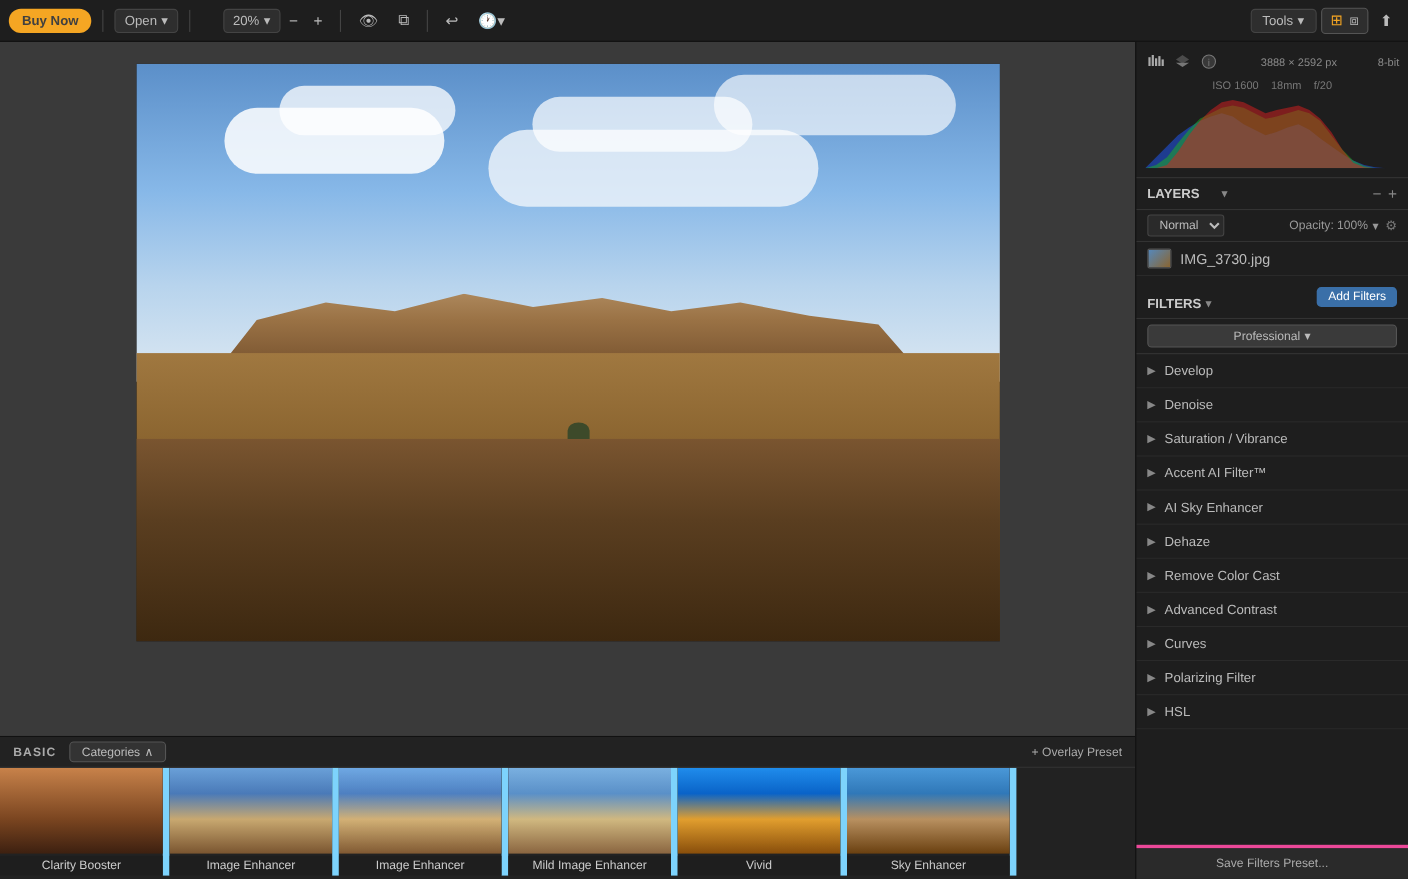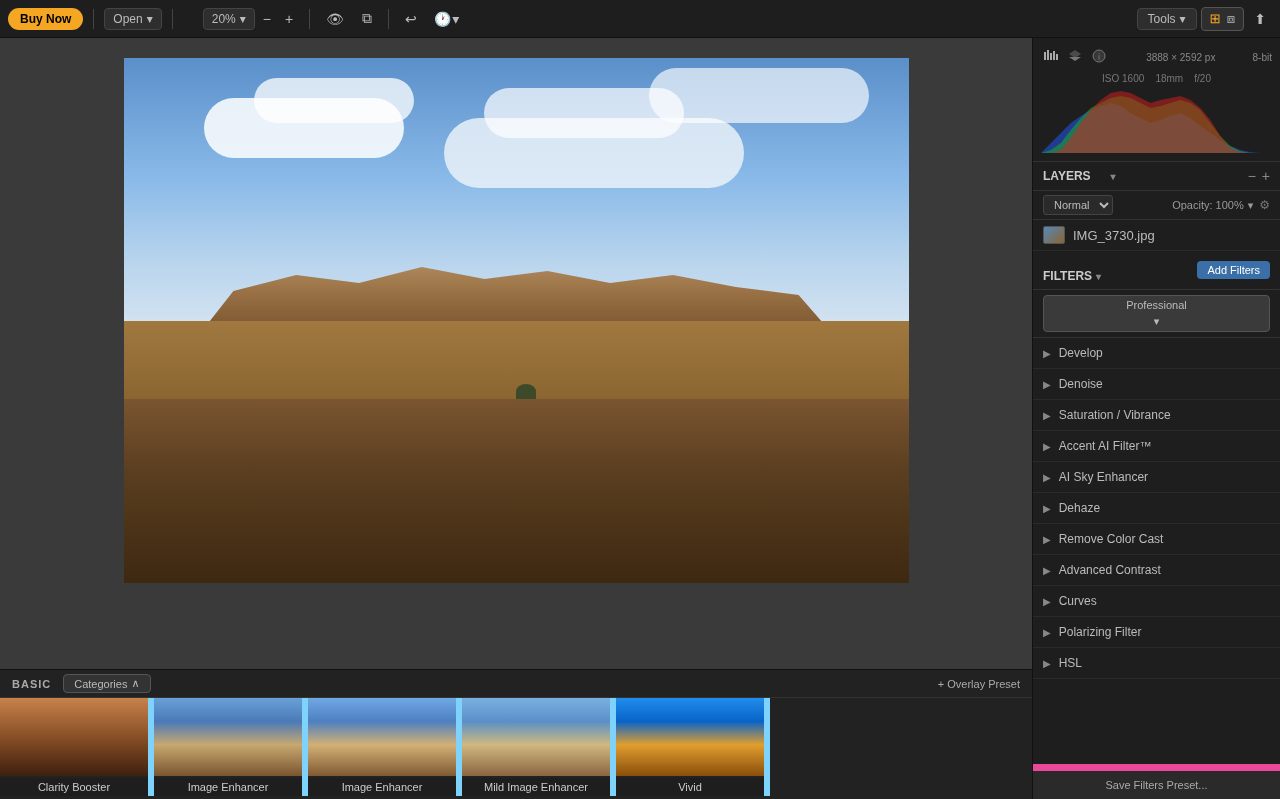--- a/index.html
+++ b/index.html
@@ -21,21 +21,21 @@
       height: 38px;
       display: flex;
       align-items: center;
       padding: 0 8px;
       gap: 6px;
       border-bottom: 1px solid #111;
       flex-shrink: 0;
     }
     .btn-buy {
       background: #f5a623;
-      color: #000000;
+      color: #404040;
       border: none;
       border-radius: 11px;
       padding: 4px 12px;
       font-size: 12px;
       font-weight: 600;
       cursor: pointer;
       text-align: center;
     }
     .toolbar-sep {
       width: 1px;
@@ -446,21 +446,20 @@
       background: #3a3a3a;
       border: 1px solid #555;
       border-radius: 4px;
       color: #bbb;
       padding: 3px 12px;
       font-size: 11px;
       cursor: pointer;
       display: flex; align-items: center; gap: 4px;
       width: 100%;
       justify-content: center;
-      flex-direction: column;
     }
 
     .filters-list {
       flex: 1;
       overflow-y: auto;
     }
     .filter-item {
       display: flex;
       align-items: center;
       padding: 8px 10px;
@@ -473,21 +472,21 @@
       font-size: 10px;
     }
     .filter-label {
       color: #bbb;
       font-size: 12px;
     }
 
     .save-preset-btn {
       background: #2a2a2a;
       border: none;
-      border-top: 7px solid #ec4899;
+      border-top: 3px solid #ec4899;
       color: #aaa;
       padding: 8px 10px;
       font-size: 11px;
       cursor: pointer;
       width: 100%;
       text-align: center;
       flex-shrink: 0;
     }
 
     
@@ -599,20 +598,24 @@
       <div class="preset-thumb thumb-enhancer2"></div>
       <div class="preset-label">Image Enhancer</div>
     </div>
           <div class="preset-item">
       <div class="preset-thumb thumb-mild"></div>
       <div class="preset-label">Mild Image Enhancer</div>
     </div>
           <div class="preset-item">
       <div class="preset-thumb thumb-vivid"></div>
       <div class="preset-label">Vivid</div>
+    </div>
+          <div class="preset-item">
+      <div class="preset-thumb thumb-sky"></div>
+      <div class="preset-label">Sky Enhancer</div>
     </div>
         </div>
     </div>
 
   </div>
 
   <div class="sidebar">
 
     <div class="histogram-area">
       <div class="hist-meta">

